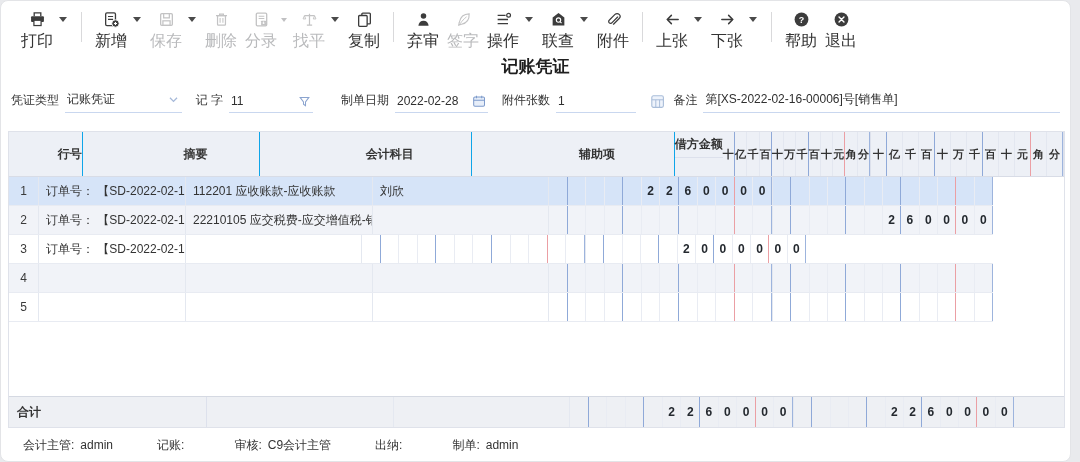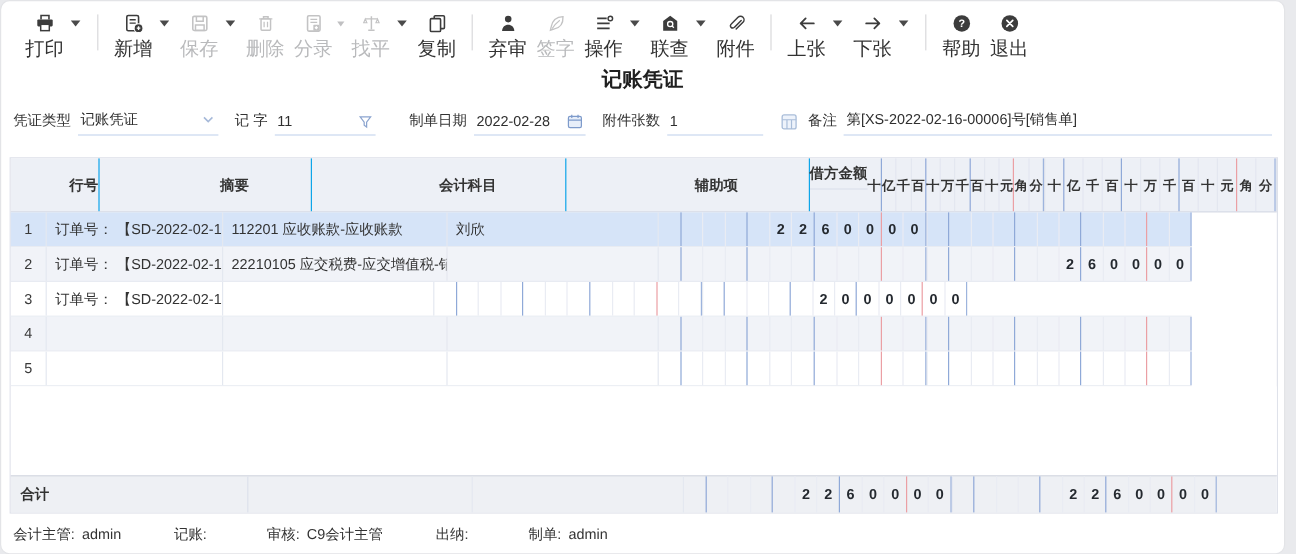--- a/index.html
+++ b/index.html
@@ -67,21 +67,21 @@
 
   .tgap { height:74px; background:#fff; }
 
   .total-row { display:flex; height:31px; background:var(--total-bg,#eef0f4); border-top:1px solid #d5d9e2;
                font-weight:bold; }
   .total-row .cell, .total-row .dgroup { background:transparent; }
   .t-label { width:198px; display:flex; align-items:center; padding-left:8px; border-right:1px solid #dde1ec; }
   .t-fill { flex:1; }
 
   
-  .sign-row { display:flex; align-items:center; padding:9px 14px 0 10px; font-size:12px; color:#333; }
+  .sign-row { display:flex; align-items:center; padding:9px 14px 0 22px; font-size:12px; color:#333; }
   .sign-pair { margin-right:44px; white-space:nowrap; }
   .sign-pair .v { margin-left:6px; }
 </style>
 </head>
 <body>
 
 <div class="page">
 
   <div class="toolbar">
       <div class="tb-item">

